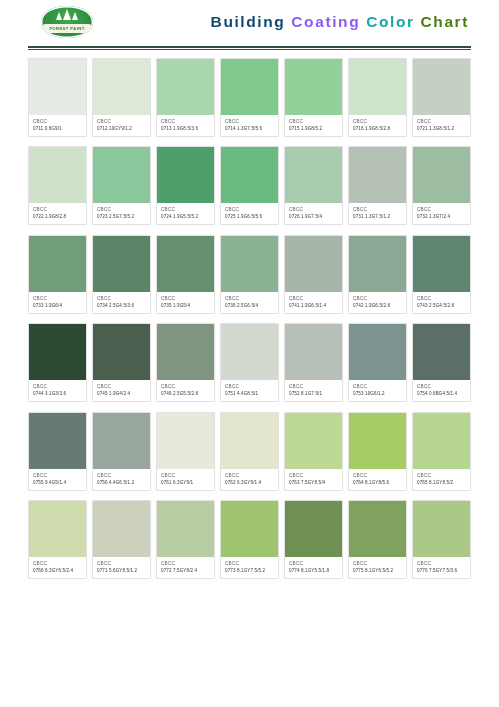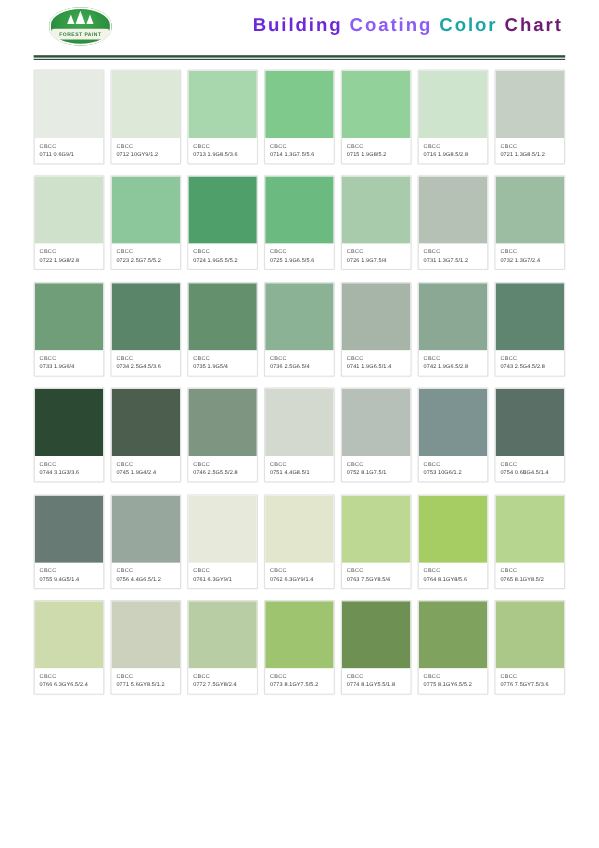--- a/index.html
+++ b/index.html
@@ -73,24 +73,24 @@
   }
 
   .title{
     font-size:15.5px;
     font-weight:bold;
     letter-spacing:1.6px;
     white-space:nowrap;
     padding-right:2px;
     font-family:"Liberation Sans", sans-serif;
   }
-  .title .w1{color:#6d28d9;}
+  .title .w1{color:#0c4a6e;}
   .title .w2{color:#8b5cf6;}
   .title .w3{color:#1aa6a6;}
-  .title .w4{color:#701a75;}
+  .title .w4{color:#4d7c0f;}
 
   .rules{
     margin:0 28px;
     padding-top:2px;
   }
   .rule-thick{
     height:1.6px;background:#2f4f3a;
   }
   .rule-thin{
     height:.8px;background:#2f4f3a;margin-top:1.4px;

